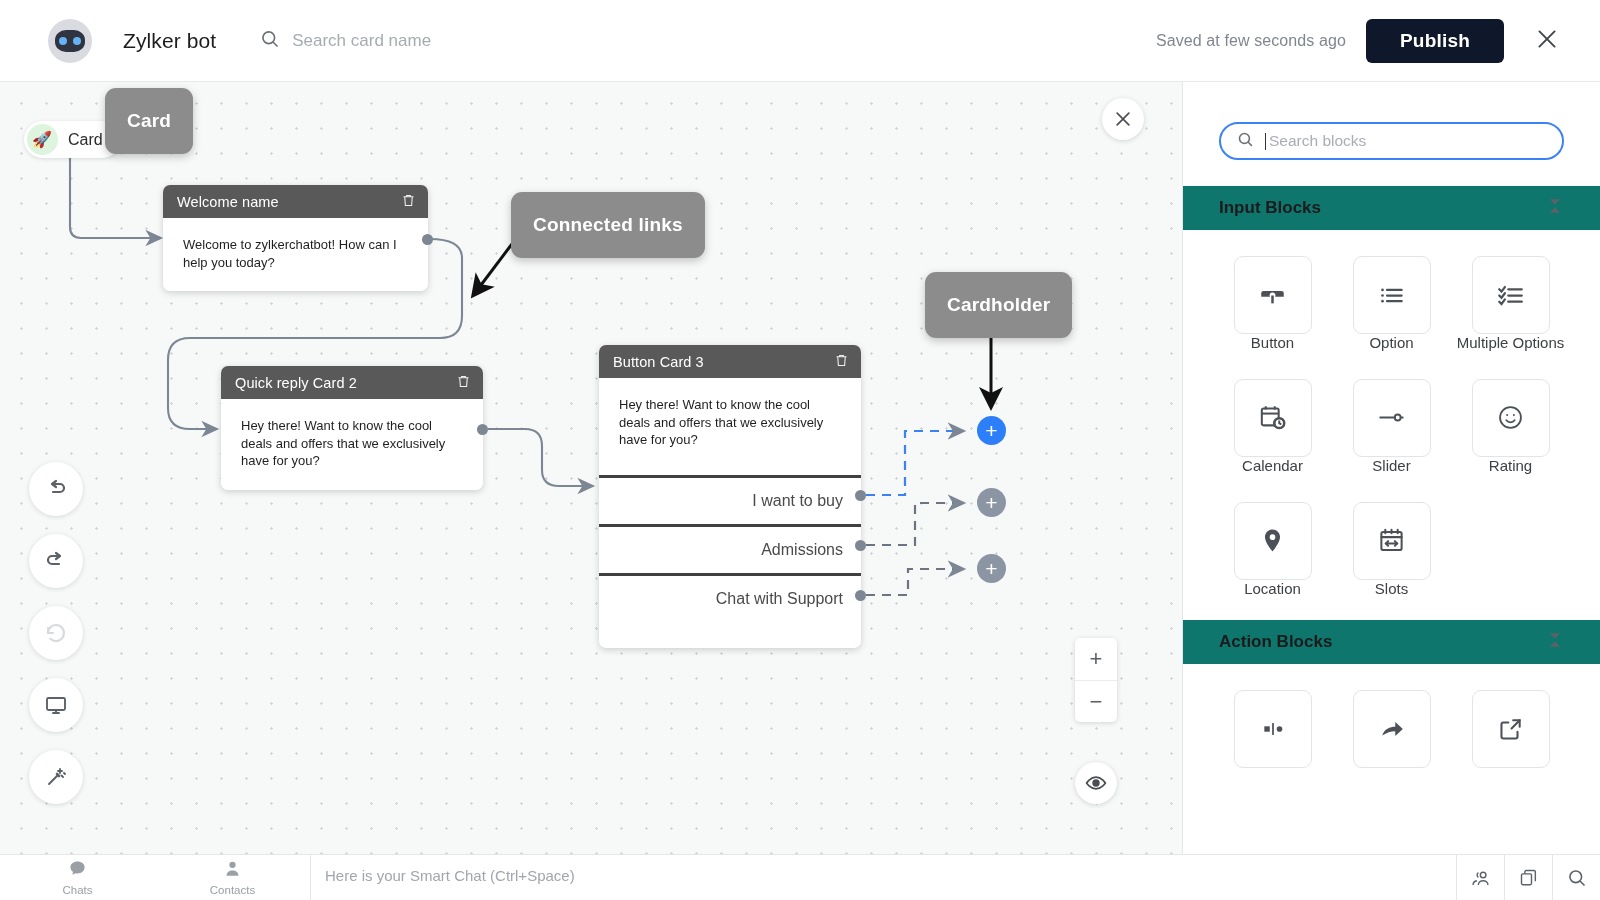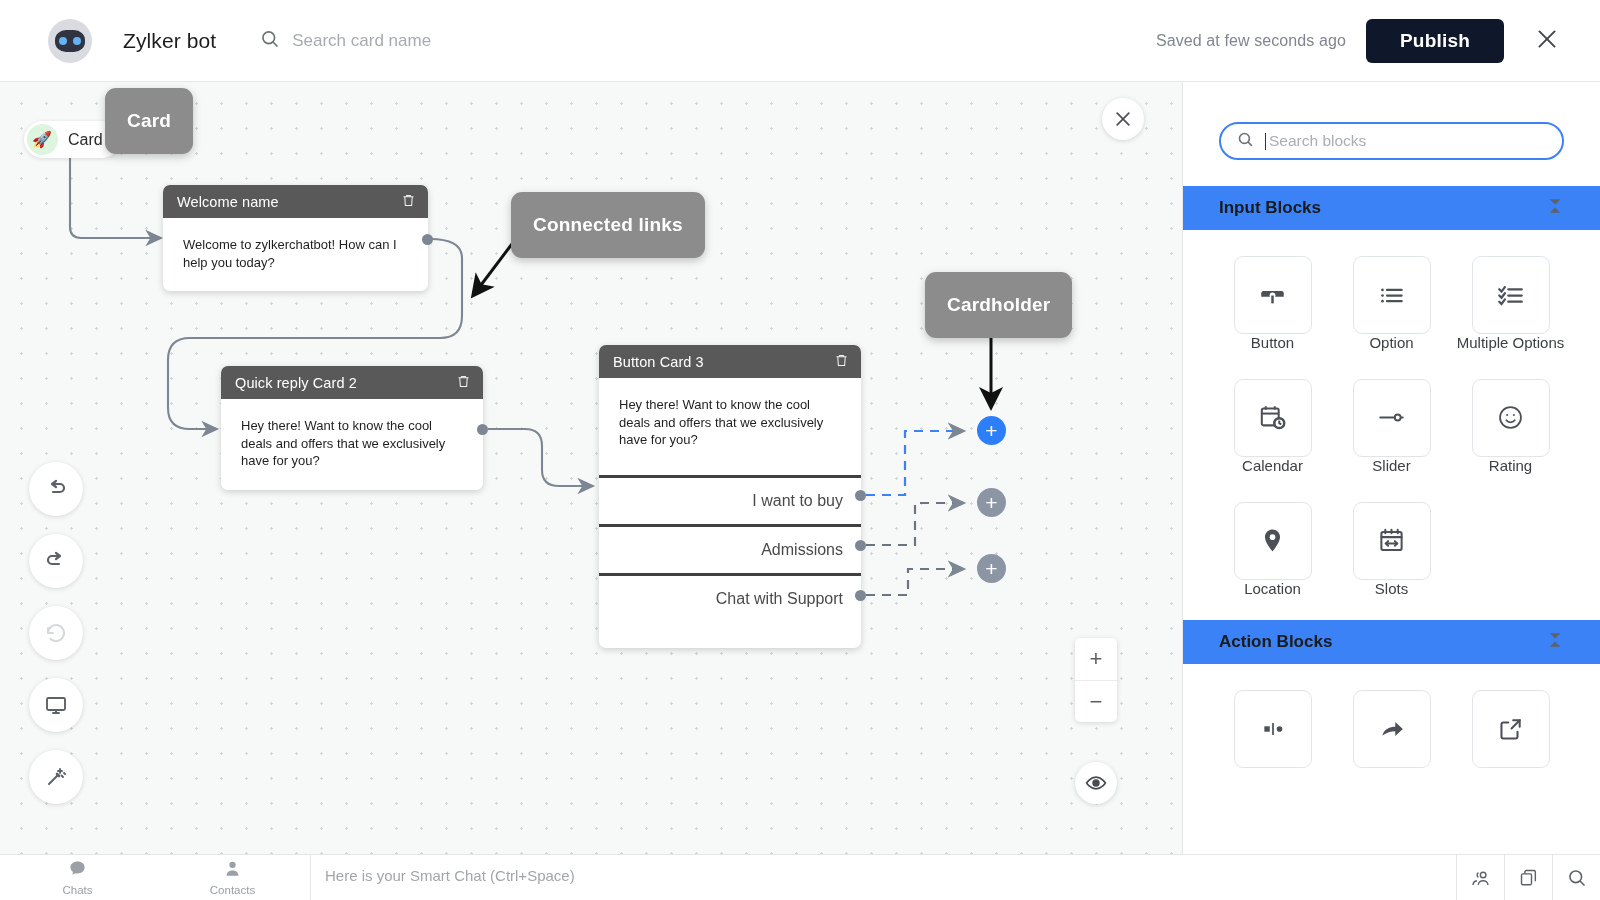--- a/index.html
+++ b/index.html
@@ -170,21 +170,21 @@
     overflow: hidden;
   }
   .panel-search-wrap { padding: 28px 36px 26px 36px; }
   .panel-search {
     height: 38px; border: 2px solid #3b82f6; border-radius: 19px;
     display: flex; align-items: center; padding: 0 16px; gap: 11px; margin-top: 12px;
   }
   .panel-search .caret { width: 1px; height: 17px; background: #333; }
   .panel-search .ph { font-size: 15.5px; color: #a9adb3; margin-left: -8px; }
   .sec-head {
-    background: #3b82f6; height: 44px; display: flex; align-items: center;
+    background: #0f766e; height: 44px; display: flex; align-items: center;
     padding: 0 36px; font-size: 17px; font-weight: 700; color: #1b1b1b;
   }
   .sec-head .collapse { margin-left: auto; cursor: pointer; }
   .blocks-grid {
     display: grid; grid-template-columns: repeat(3, 1fr);
     padding: 26px 30px 0 30px; row-gap: 4px;
   }
   .block { display: flex; flex-direction: column; align-items: center; cursor: pointer; }
   .block .tile {
     width: 78px; height: 78px; border: 1px solid #e2e5e8; border-radius: 9px;

